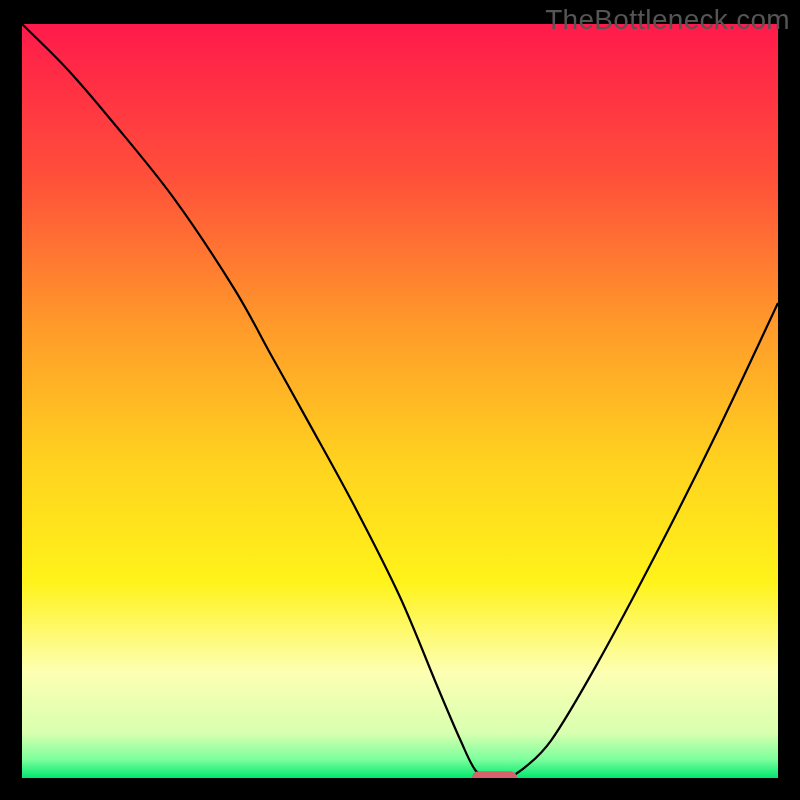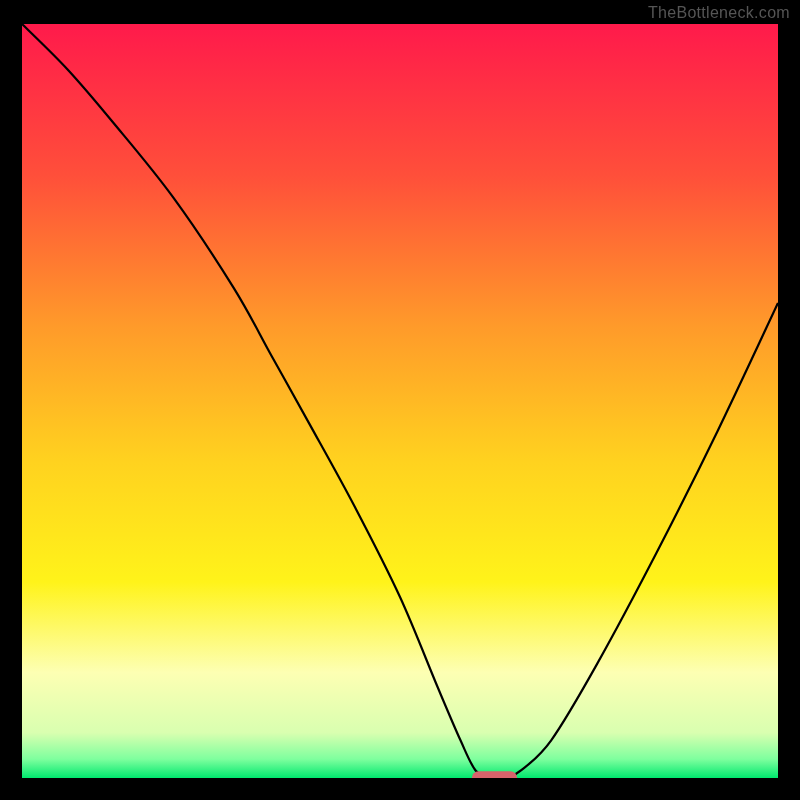--- a/index.html
+++ b/index.html
@@ -15,21 +15,21 @@
     position: relative;
     width: 800px;
     height: 800px;
     background: #000;
   }
   .watermark {
     position: absolute;
     top: 4px;
     right: 10px;
     color: #555;
-    font-size: 16px;
+    font-size: 28px;
     font-weight: 500;
     letter-spacing: 0.3px;
     z-index: 20;
   }
   .plot-outer {
     position: absolute;
     left: 22px;
     top: 24px;
     width: 756px;
     height: 754px;

